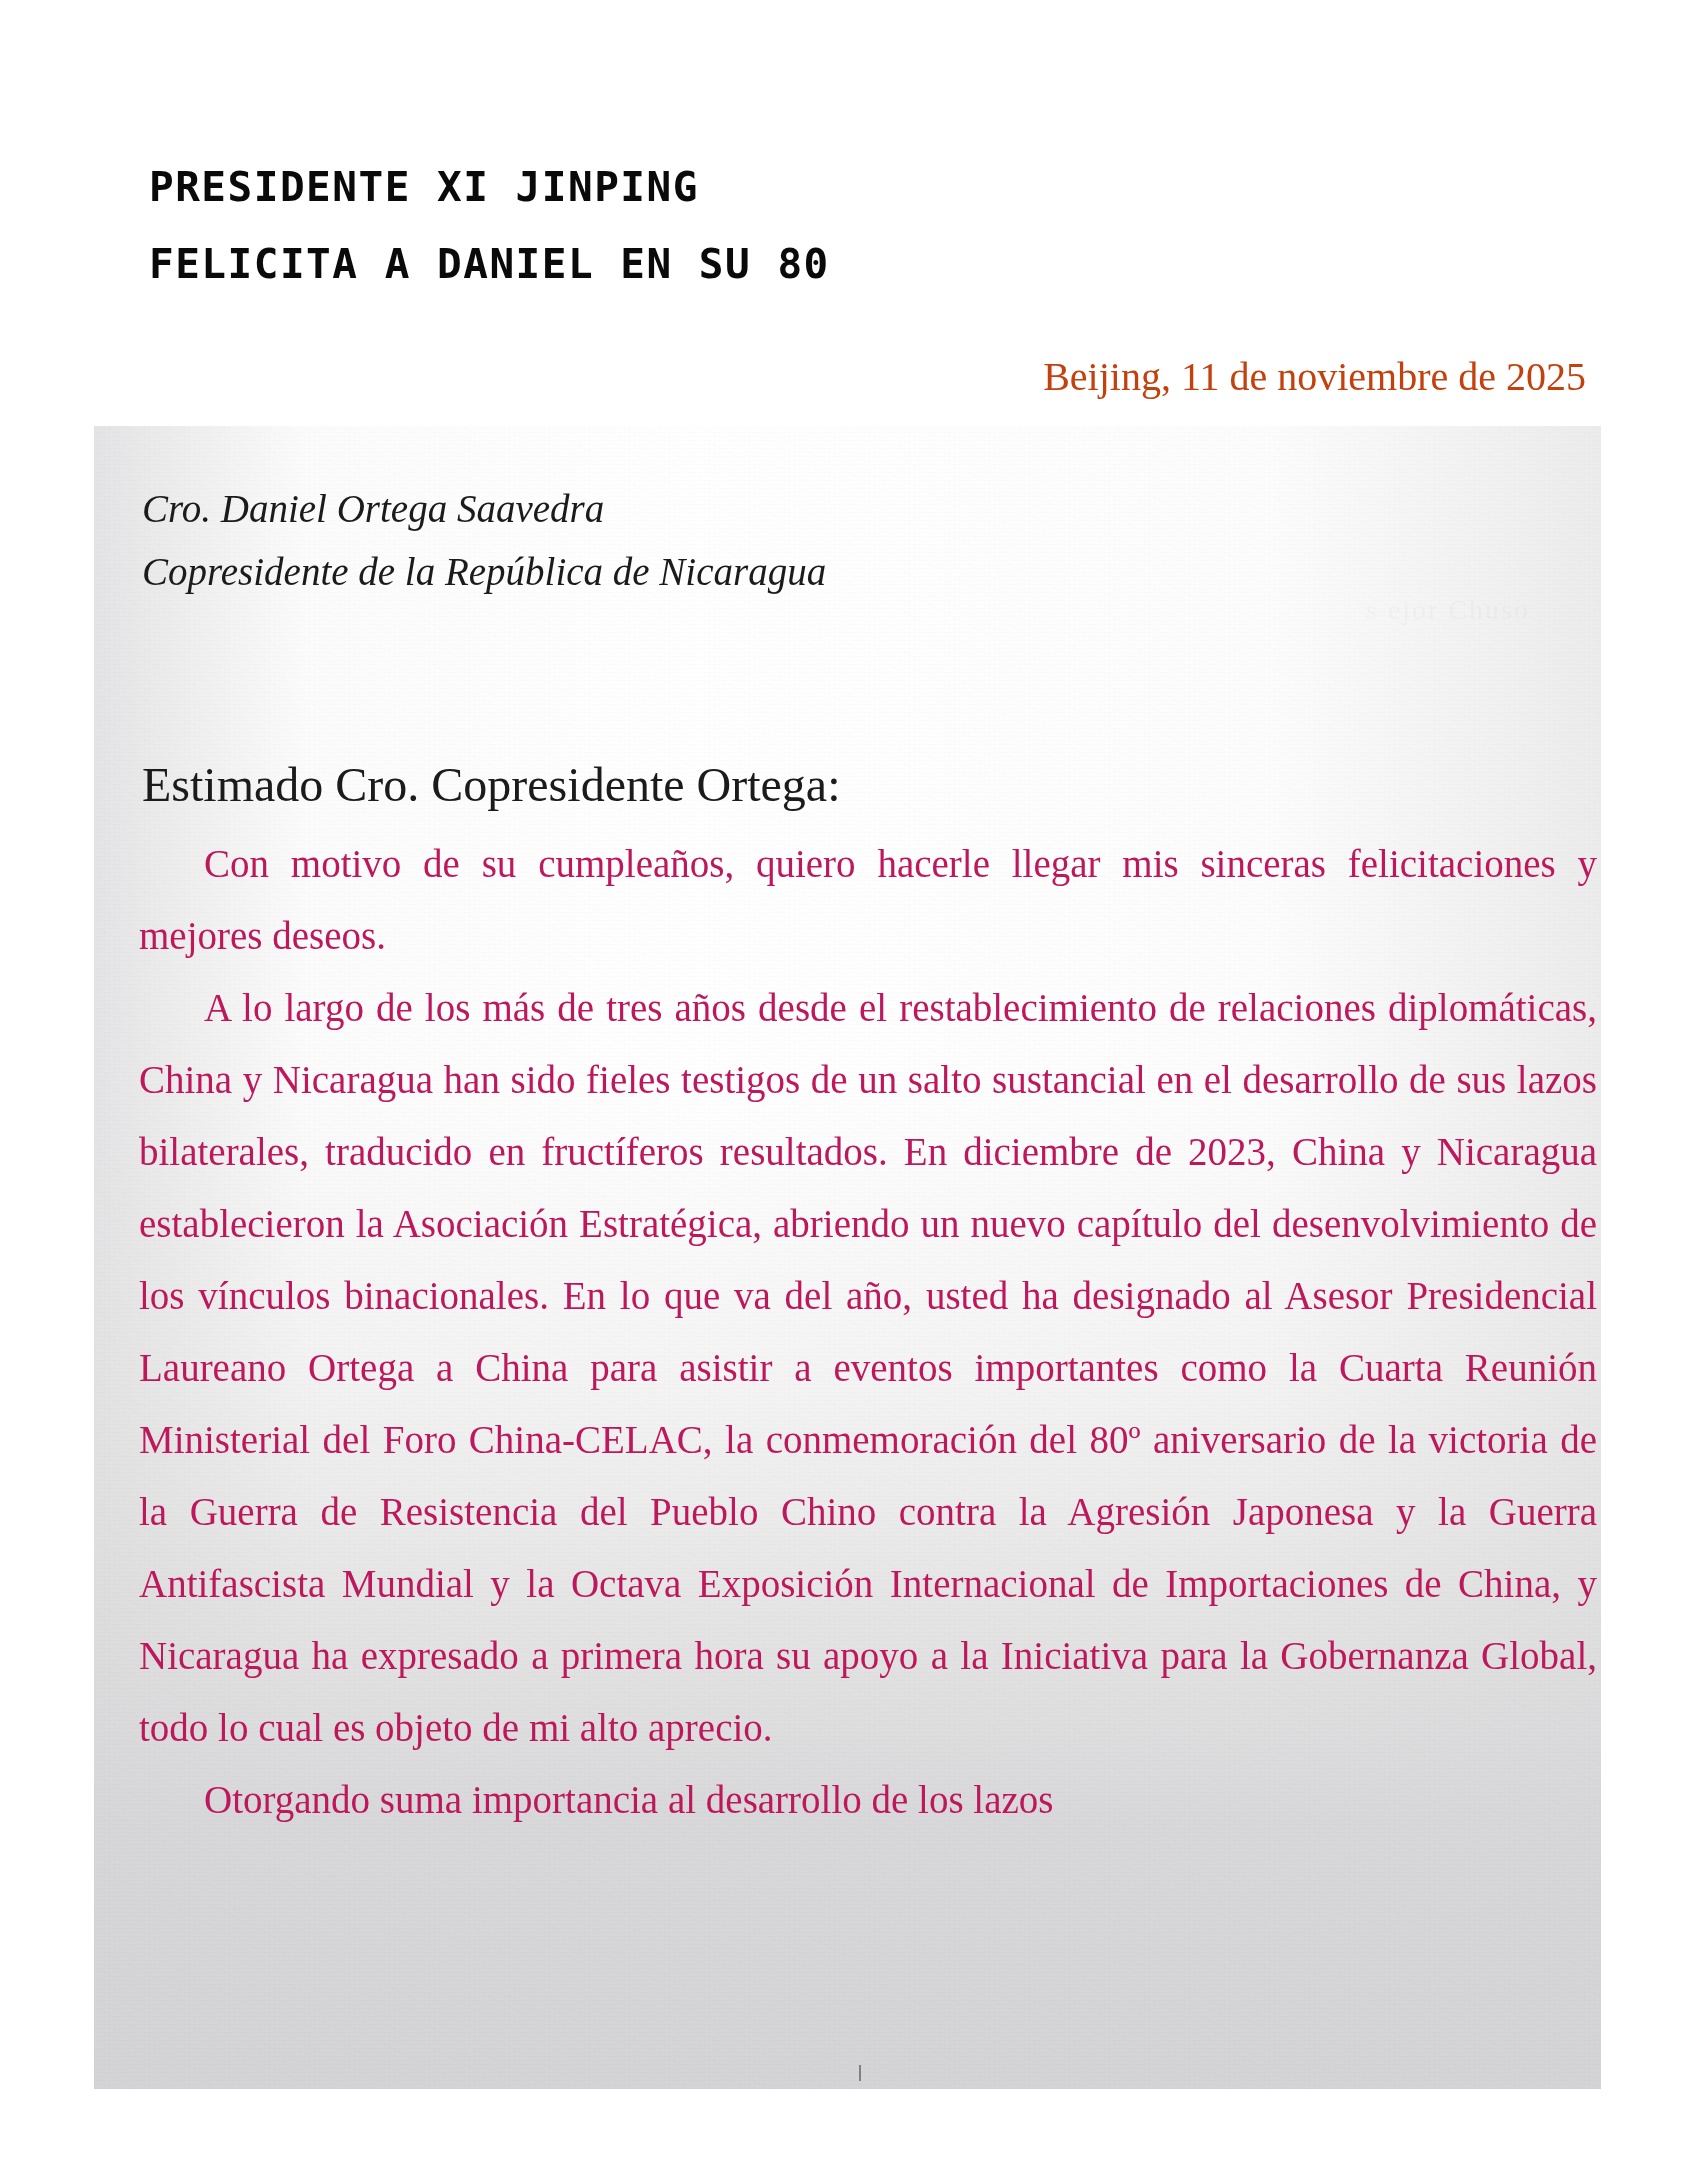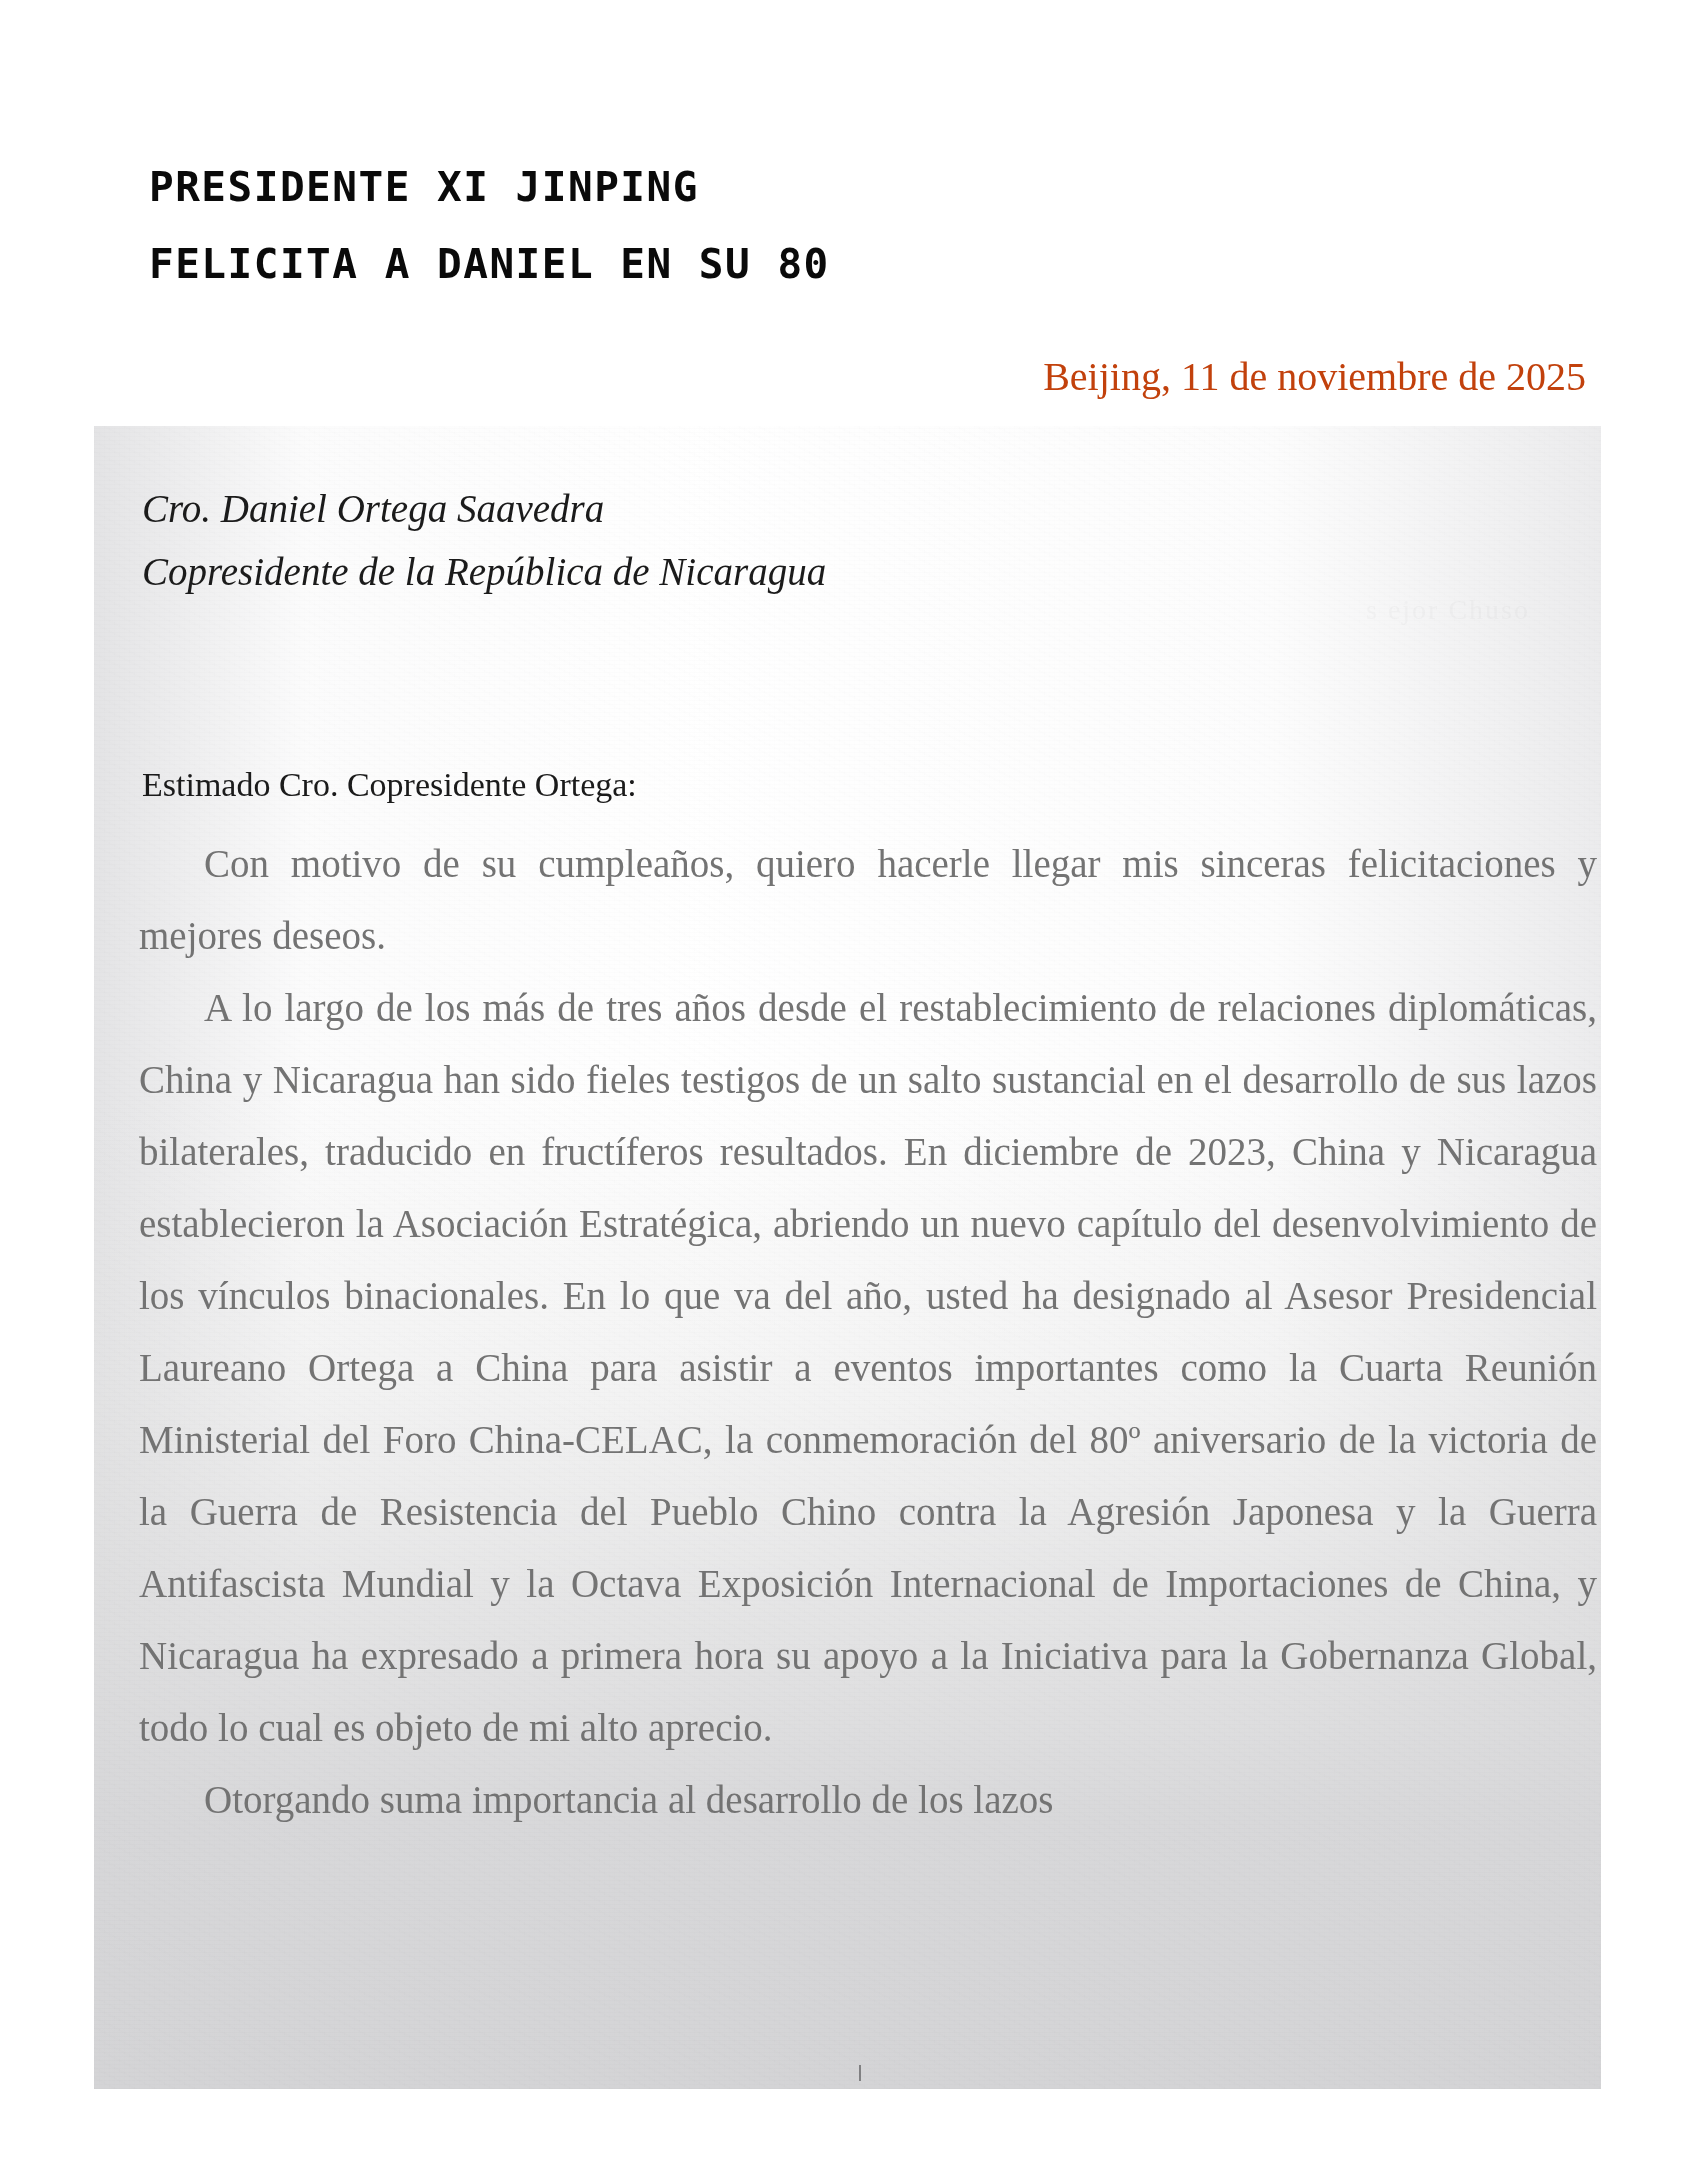--- a/index.html
+++ b/index.html
@@ -126,34 +126,34 @@
     line-height: 63px;
     color: #1b1b1b;
     font-style: italic;
   }
   #address-block .addr-line { display: block; white-space: nowrap; }
 
   #salutation {
     position: absolute;
     left: 142px;
     top: 760px;
-    font-size: 34px;
+    font-size: 48px;
     line-height: 50px;
     color: #1b1b1b;
     white-space: nowrap;
   }
 
   #body-copy {
     position: absolute;
     left: 139px;
     top: 828px;
     width: 1458px;
     font-size: 39px;
     line-height: 72px;
-    color: #737373;
+    color: #be185d;
     text-align: justify;
     text-justify: inter-word;
   }
   #body-copy p {
     margin: 0 0 0 0;
     text-indent: 65px;
     text-align: justify;
   }
   #body-copy p:last-child { text-align: justify; }
 

